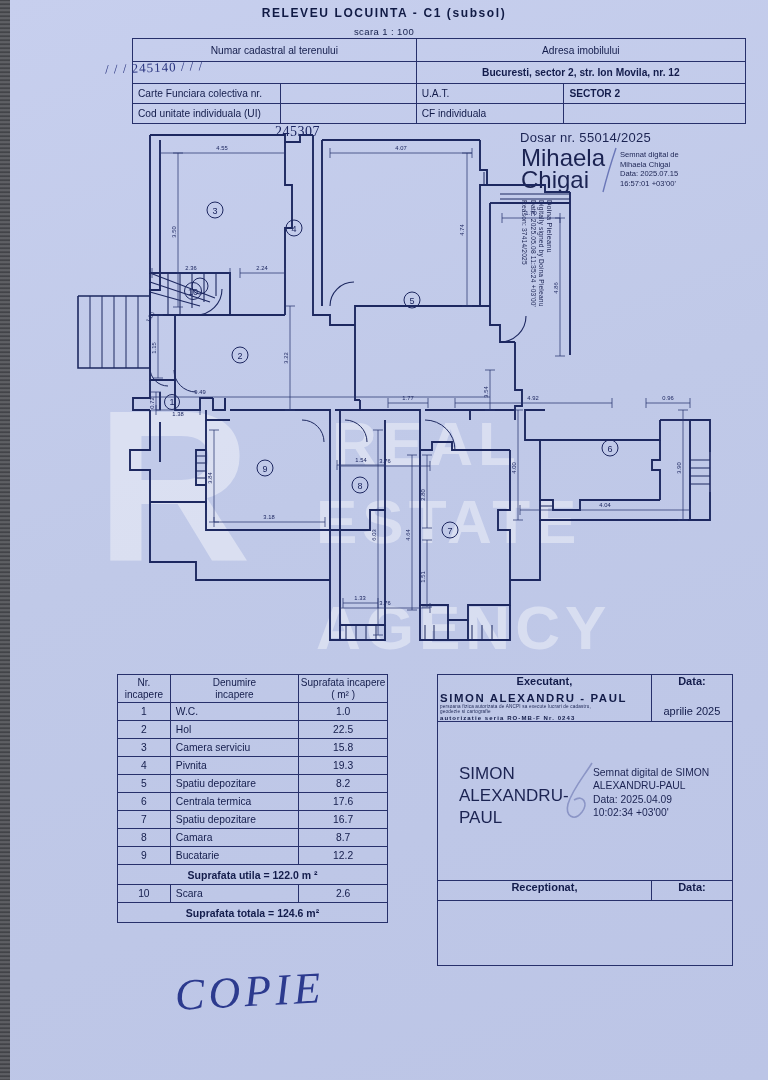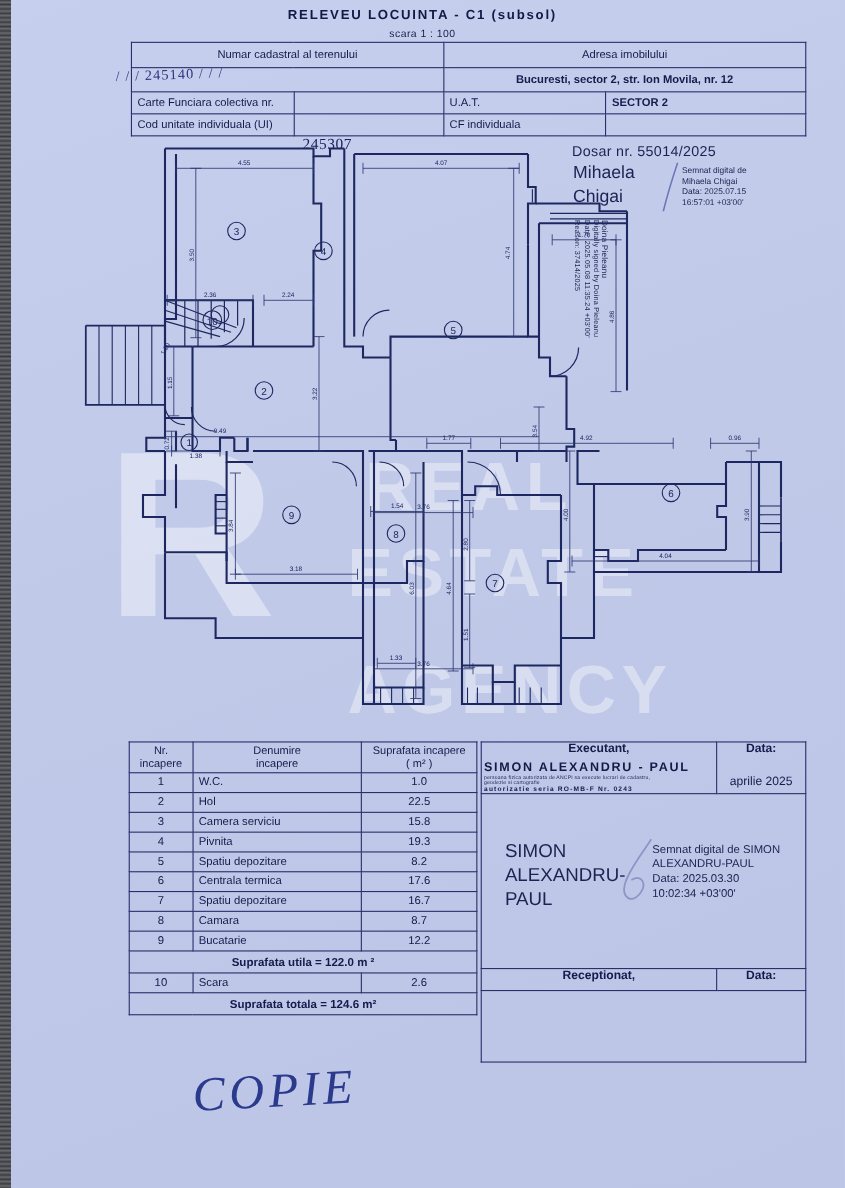--- a/index.html
+++ b/index.html
@@ -52,21 +52,21 @@
   }
   table.grid{border-collapse:collapse;position:absolute;}
   table.grid td{
     border:1px solid #27306b;
     padding:0 5px;
     font-size:10.2px;
     color:#131c4b;
     height:19px;
     vertical-align:middle;
   }
-  #header-table{left:119px;top:38px;width:614px;}
+  #header-table{left:132px;top:38px;width:614px;}
   .ctr{text-align:center;}
   .bold{font-weight:bold;}
 
   #cadastru-strike{
     position:absolute;left:105px;top:60px;
     font-size:13px;color:#2a3580;
     font-family:"Liberation Serif",serif;
     letter-spacing:1px;
     transform:rotate(-2deg);
   }
@@ -78,21 +78,21 @@
     margin-top:36px;
   }
 
   
   #dosar{
     position:absolute;left:520px;top:130px;
     font-size:13px;color:#1b2352;letter-spacing:.3px;
   }
   #sig-mihaela-name{
     position:absolute;left:521px;top:147px;
-    font-size:16px;line-height:22px;color:#1b2352;
+    font-size:24px;line-height:22px;color:#1b2352;
   }
   #sig-mihaela-detail{
     position:absolute;left:620px;top:150px;
     font-size:7.6px;line-height:9.6px;color:#1b2352;
   }
   #sig-mihaela-stroke{
     position:absolute;left:600px;top:146px;width:20px;height:48px;
   }
   #sig-doina{
     position:absolute;left:553px;top:200px;
@@ -101,21 +101,21 @@
     font-size:6.6px;line-height:8.2px;color:#1b2352;
     white-space:nowrap;
   }
   #sig-doina div{letter-spacing:.2px;}
   #sig-doina .nm{font-size:7.4px;}
 
   
   #plan{position:absolute;left:0;top:110px;}
 
   
-  #rooms-table{left:117px;top:674px;width:317px;}
+  #rooms-table{left:117px;top:674px;width:271px;}
   #rooms-table td{height:17px;font-size:10.3px;}
   #rooms-table td.nr{width:50px;text-align:center;}
   #rooms-table td.nm{width:160px;}
   #rooms-table td.ar{width:105px;text-align:center;}
   #rooms-table td.hd{height:27px;text-align:center;font-size:10px;line-height:12px;}
   #rooms-table td.tot{text-align:center;font-weight:bold;font-size:10.5px;height:19px;}
 
   #exec-table{left:437px;top:674px;width:296px;}
   #exec-table td{padding:0;vertical-align:top;}
   .exec-head{height:16px;text-align:center;font-weight:bold;font-size:11px;}
@@ -628,21 +628,21 @@
       <td colspan="2" style="height:64px;"></td>
     </tr>
   </tbody>
     </table>
 
   <div id="sig-simon-name" style="white-space:pre-line;">SIMON
 ALEXANDRU-
 PAUL</div>
   <div id="sig-simon-detail" style="white-space:pre-line;">Semnat digital de SIMON
 ALEXANDRU-PAUL
-Data: 2025.03.30
+Data: 2025.04.09
 10:02:34 +03'00'</div>
   <svg id="sig-simon-stroke" viewBox="0 0 40 72">
     <path d="M30 3 C22 16, 10 30, 6 44 C3 56, 12 62, 20 52 C26 44, 22 34, 12 40" stroke="#8b95c6" stroke-width="1.6" fill="none"></path>
   </svg>
 
   <div id="copie">COPIE</div>
 </div>
 
 <div id="scan-edge"></div>
 

